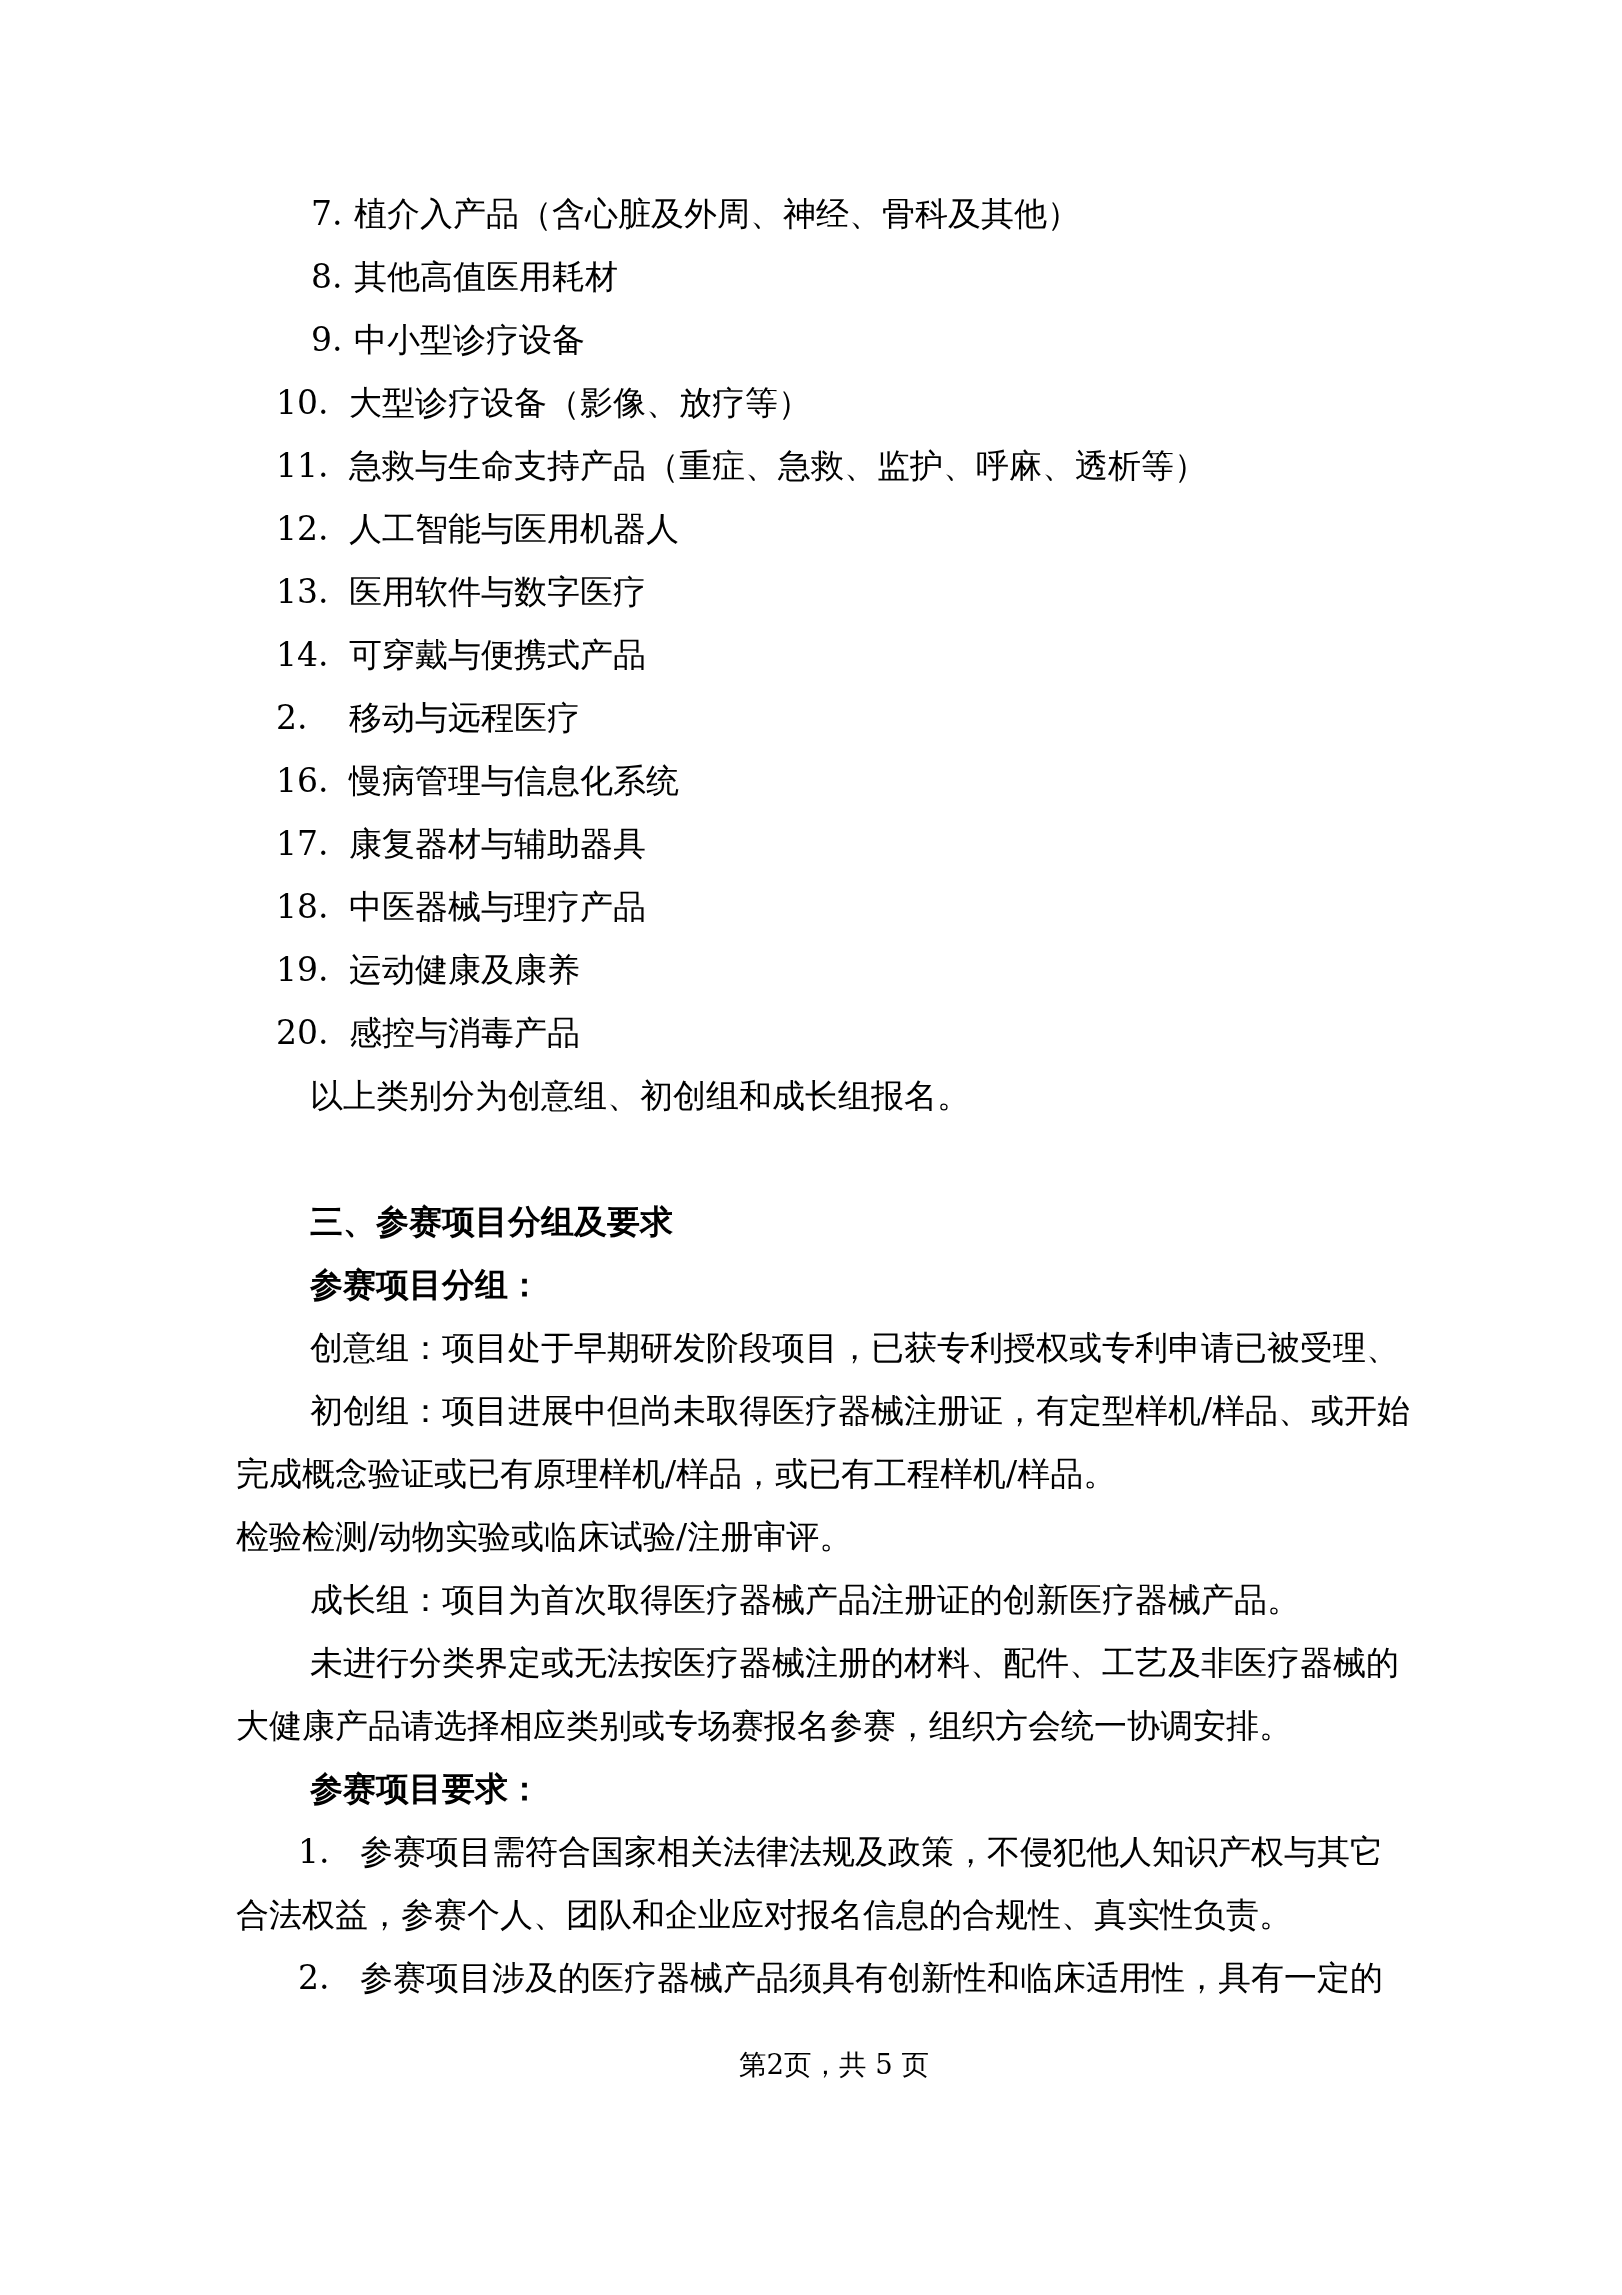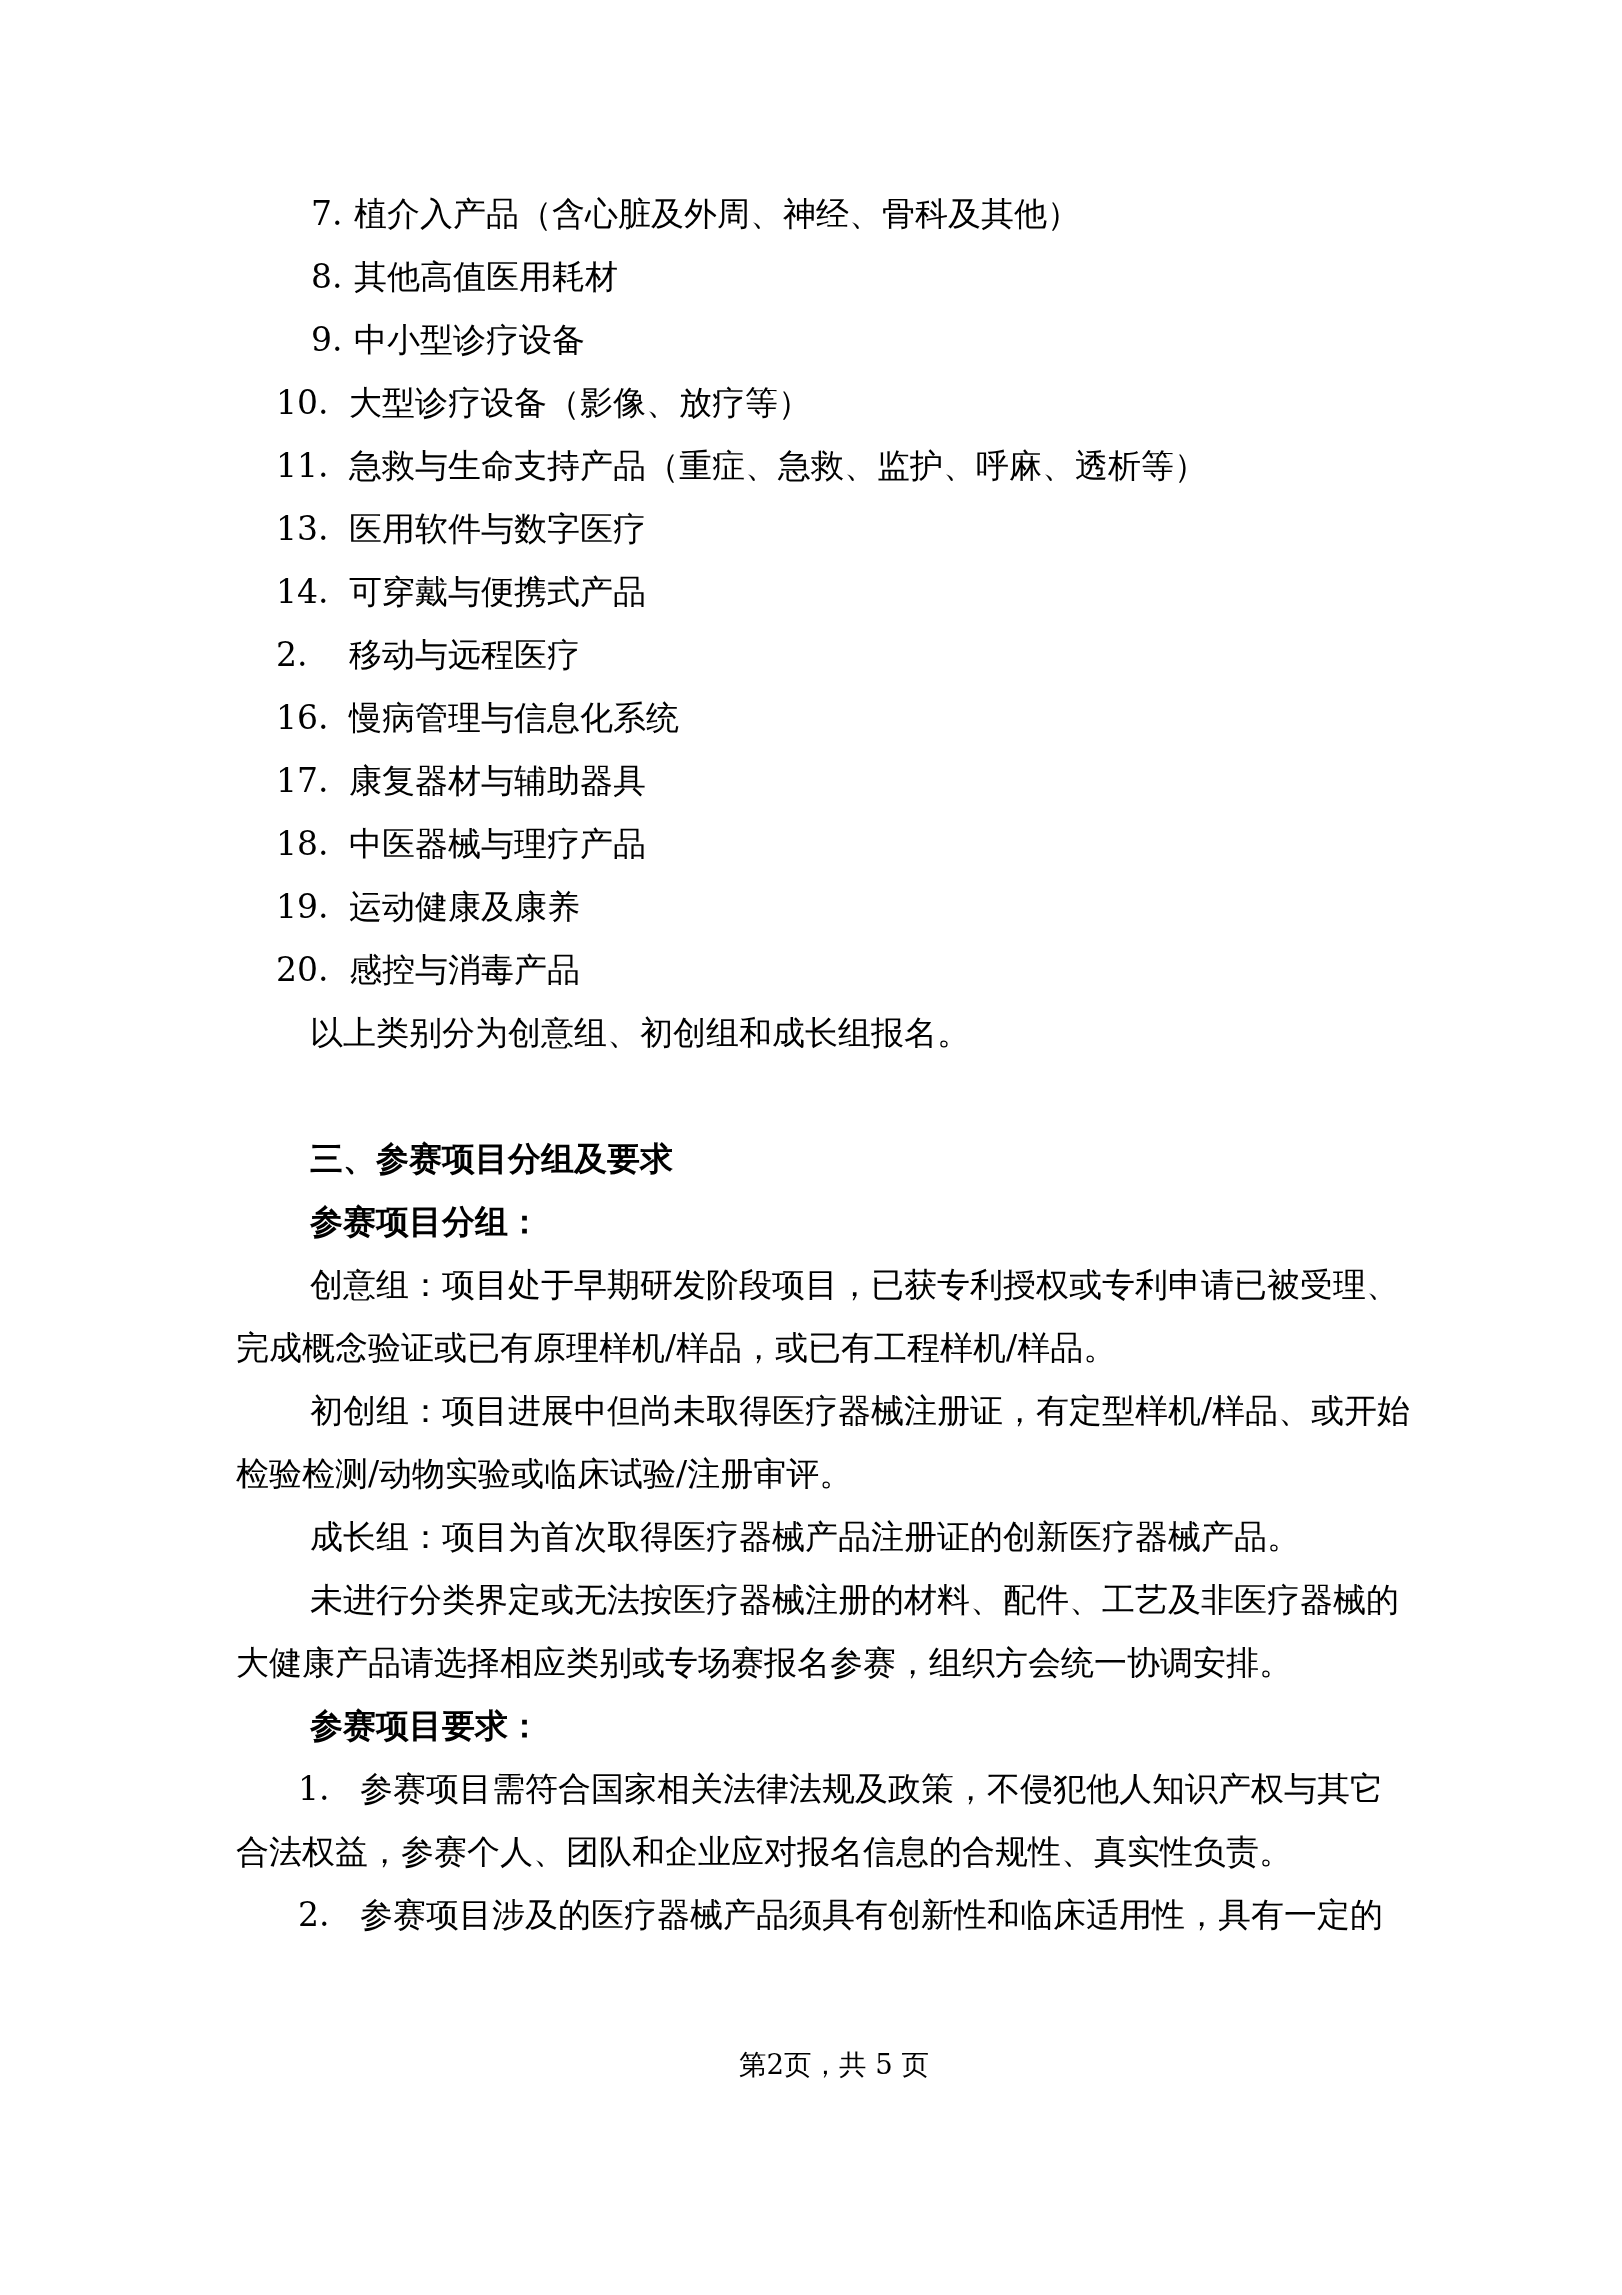--- a/index.html
+++ b/index.html
@@ -63,40 +63,41 @@
 <body>
 
 <div class="page">
   <div class="flow">
 
     <div class="line li-1"><span class="num">7.</span><span>植介入产品（含心脏及外周、神经、骨科及其他）</span></div>
     <div class="line li-1"><span class="num">8.</span><span>其他高值医用耗材</span></div>
     <div class="line li-1"><span class="num">9.</span><span>中小型诊疗设备</span></div>
     <div class="line li-2"><span class="num">10.</span><span>大型诊疗设备（影像、放疗等）</span></div>
     <div class="line li-2"><span class="num">11.</span><span>急救与生命支持产品（重症、急救、监护、呼麻、透析等）</span></div>
+    <div class="line li-2"><span class="num">12.</span><span>人工智能与医用机器人</span></div>
     <div class="line li-2"><span class="num">13.</span><span>医用软件与数字医疗</span></div>
     <div class="line li-2"><span class="num">14.</span><span>可穿戴与便携式产品</span></div>
     <div class="line li-2"><span class="num">2.</span><span>移动与远程医疗</span></div>
     <div class="line li-2"><span class="num">16.</span><span>慢病管理与信息化系统</span></div>
     <div class="line li-2"><span class="num">17.</span><span>康复器材与辅助器具</span></div>
     <div class="line li-2"><span class="num">18.</span><span>中医器械与理疗产品</span></div>
     <div class="line li-2"><span class="num">19.</span><span>运动健康及康养</span></div>
     <div class="line li-2"><span class="num">20.</span><span>感控与消毒产品</span></div>
 
     <div class="line indent">以上类别分为创意组、初创组和成长组报名。</div>
 
     <div class="blank"></div>
 
     <div class="line indent bold">三、参赛项目分组及要求</div>
     <div class="line indent bold">参赛项目分组：</div>
 
     <div class="line indent">创意组：项目处于早期研发阶段项目，已获专利授权或专利申请已被受理、</div>
+    <div class="line indent">初创组：项目进展中但尚未取得医疗器械注册证，有定型样机/样品、或开始</div>
+
     <div class="line">完成概念验证或已有原理样机/样品，或已有工程样机/样品。</div>
-
-    <div class="line indent">初创组：项目进展中但尚未取得医疗器械注册证，有定型样机/样品、或开始</div>
     <div class="line">检验检测/动物实验或临床试验/注册审评。</div>
 
     <div class="line indent">成长组：项目为首次取得医疗器械产品注册证的创新医疗器械产品。</div>
 
     <div class="line indent">未进行分类界定或无法按医疗器械注册的材料、配件、工艺及非医疗器械的</div>
     <div class="line">大健康产品请选择相应类别或专场赛报名参赛，组织方会统一协调安排。</div>
 
     <div class="line indent bold">参赛项目要求：</div>
 
     <div class="line req"><span class="rnum">1.</span><span>参赛项目需符合国家相关法律法规及政策，不侵犯他人知识产权与其它</span></div>

